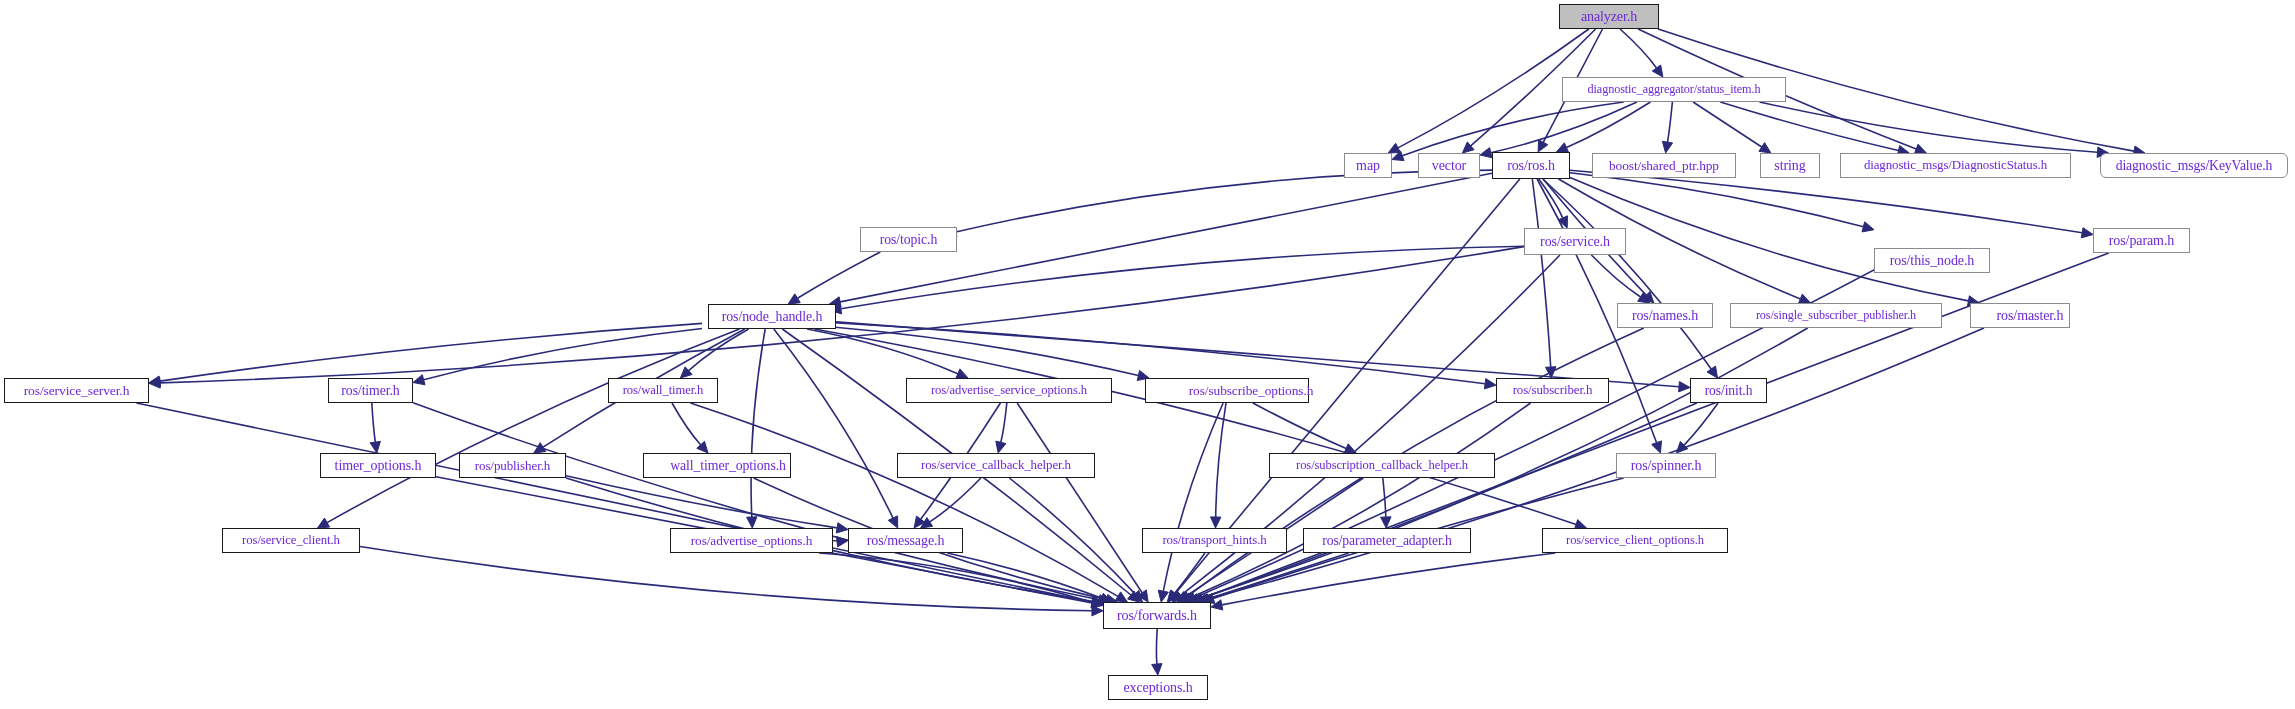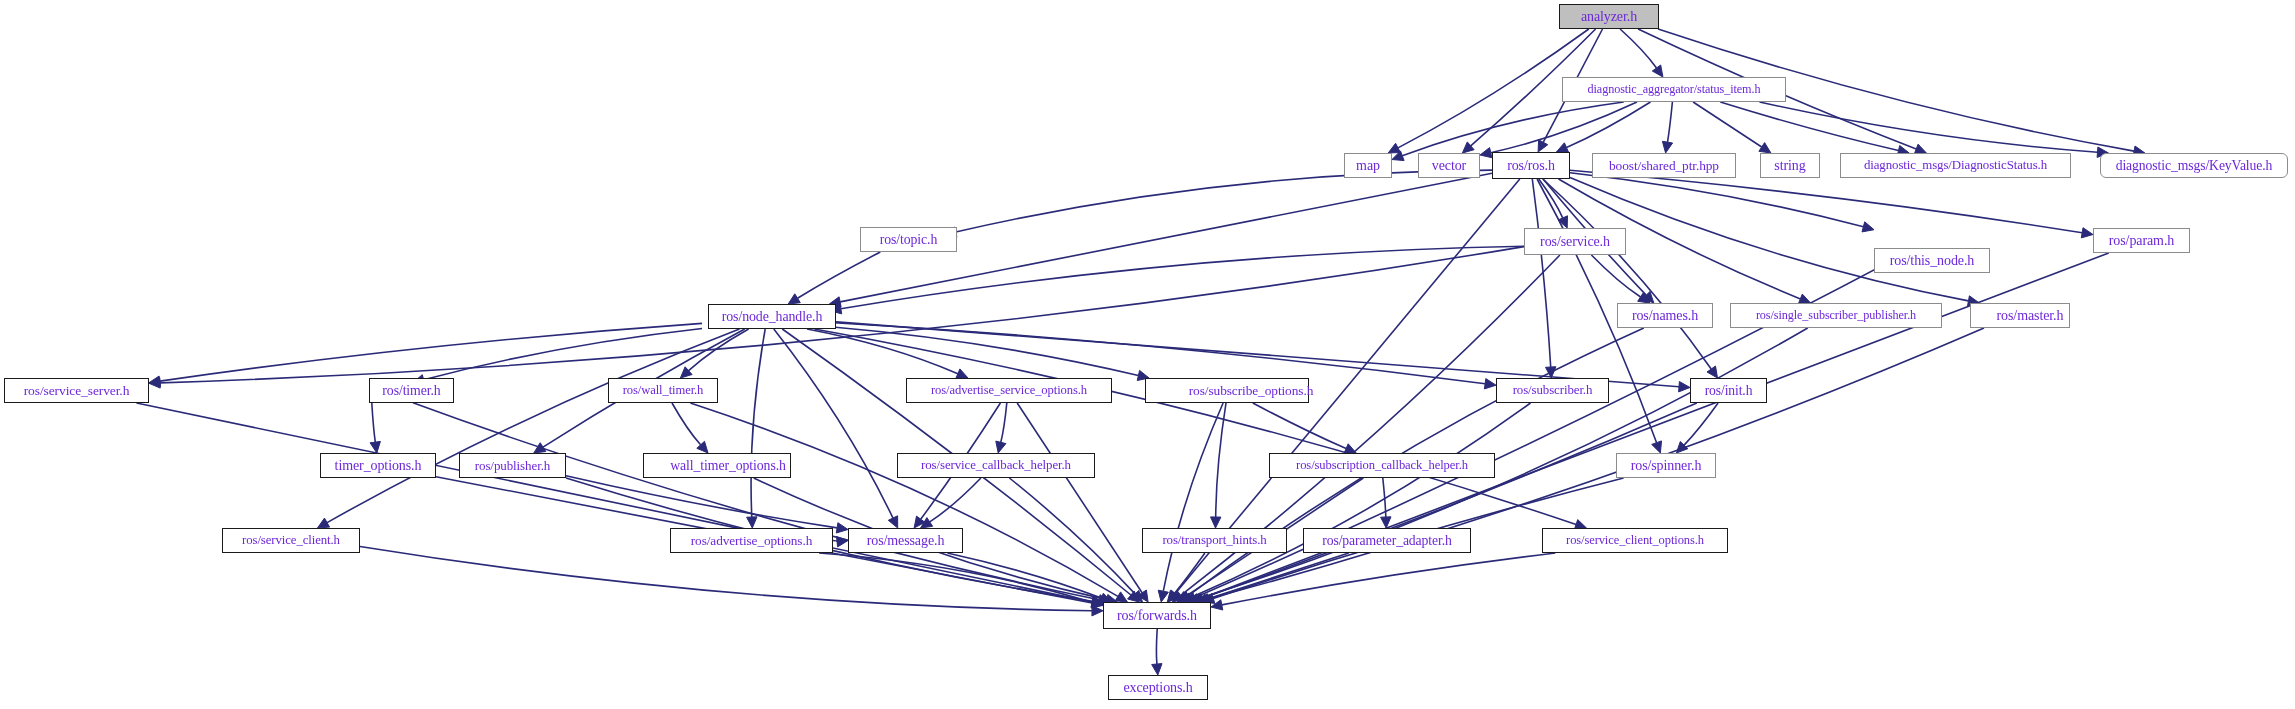--- a/index.html
+++ b/index.html
@@ -270,21 +270,21 @@
       </div>
       <div class="node-box" style="left: 1730px; top: 303px; width: 212px; height: 25px; font-size: 12.2px;">
         <span class="node-label">ros/single_subscriber_publisher.h</span>
       </div>
       <div class="node-box" style="left: 1970px; top: 303px; width: 100px; height: 25px; padding-left: 20px;">
         <span class="node-label">ros/master.h</span>
       </div>
       <div class="node-box strong" style="left: 4px; top: 378px; width: 145px; height: 25px; font-size: 13.5px;">
         <span class="node-label">ros/service_server.h</span>
       </div>
-      <div class="node-box strong" style="left: 328px; top: 378px; width: 85px; height: 25px; font-size: 13.8px; margin-left: 41px;">
+      <div class="node-box strong" style="left: 328px; top: 378px; width: 85px; height: 25px; font-size: 13.8px;">
         <span class="node-label">ros/timer.h</span>
       </div>
       <div class="node-box strong" style="left: 608px; top: 378px; width: 110px; height: 25px; font-size: 12.6px;">
         <span class="node-label">ros/wall_timer.h</span>
       </div>
       <div class="node-box strong" style="left: 906px; top: 378px; width: 206px; height: 25px; font-size: 12.6px;">
         <span class="node-label">ros/advertise_service_options.h</span>
       </div>
       <div class="node-box strong" style="left: 1145px; top: 378px; width: 164px; height: 25px; font-size: 13.4px; padding-left: 48px;">
         <span class="node-label">ros/subscribe_options.h</span>

